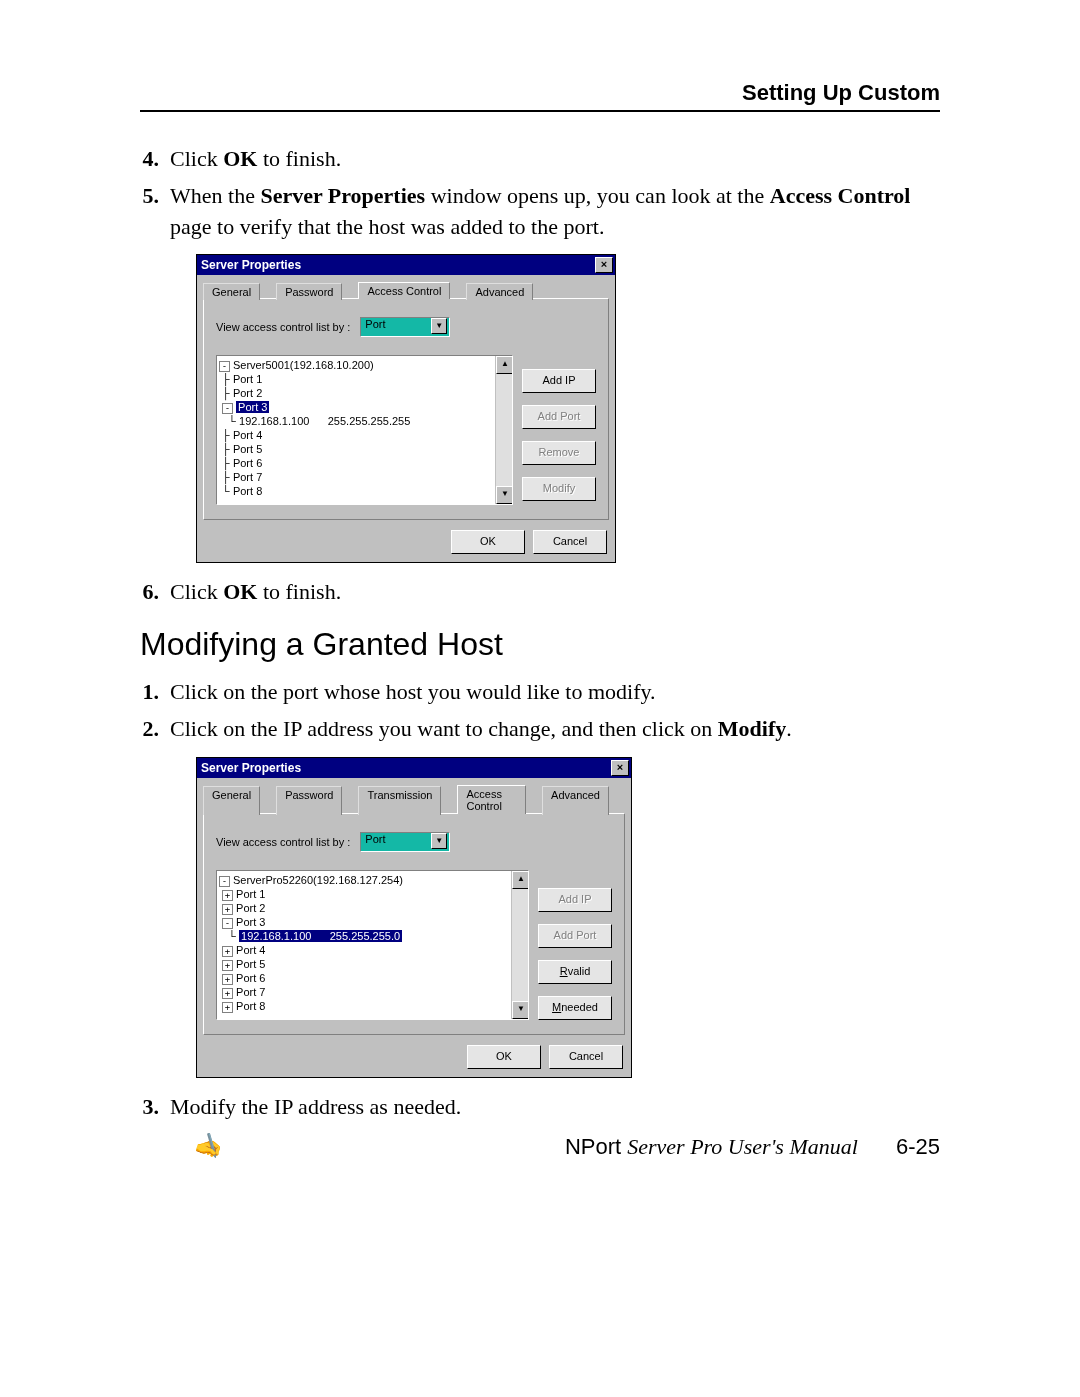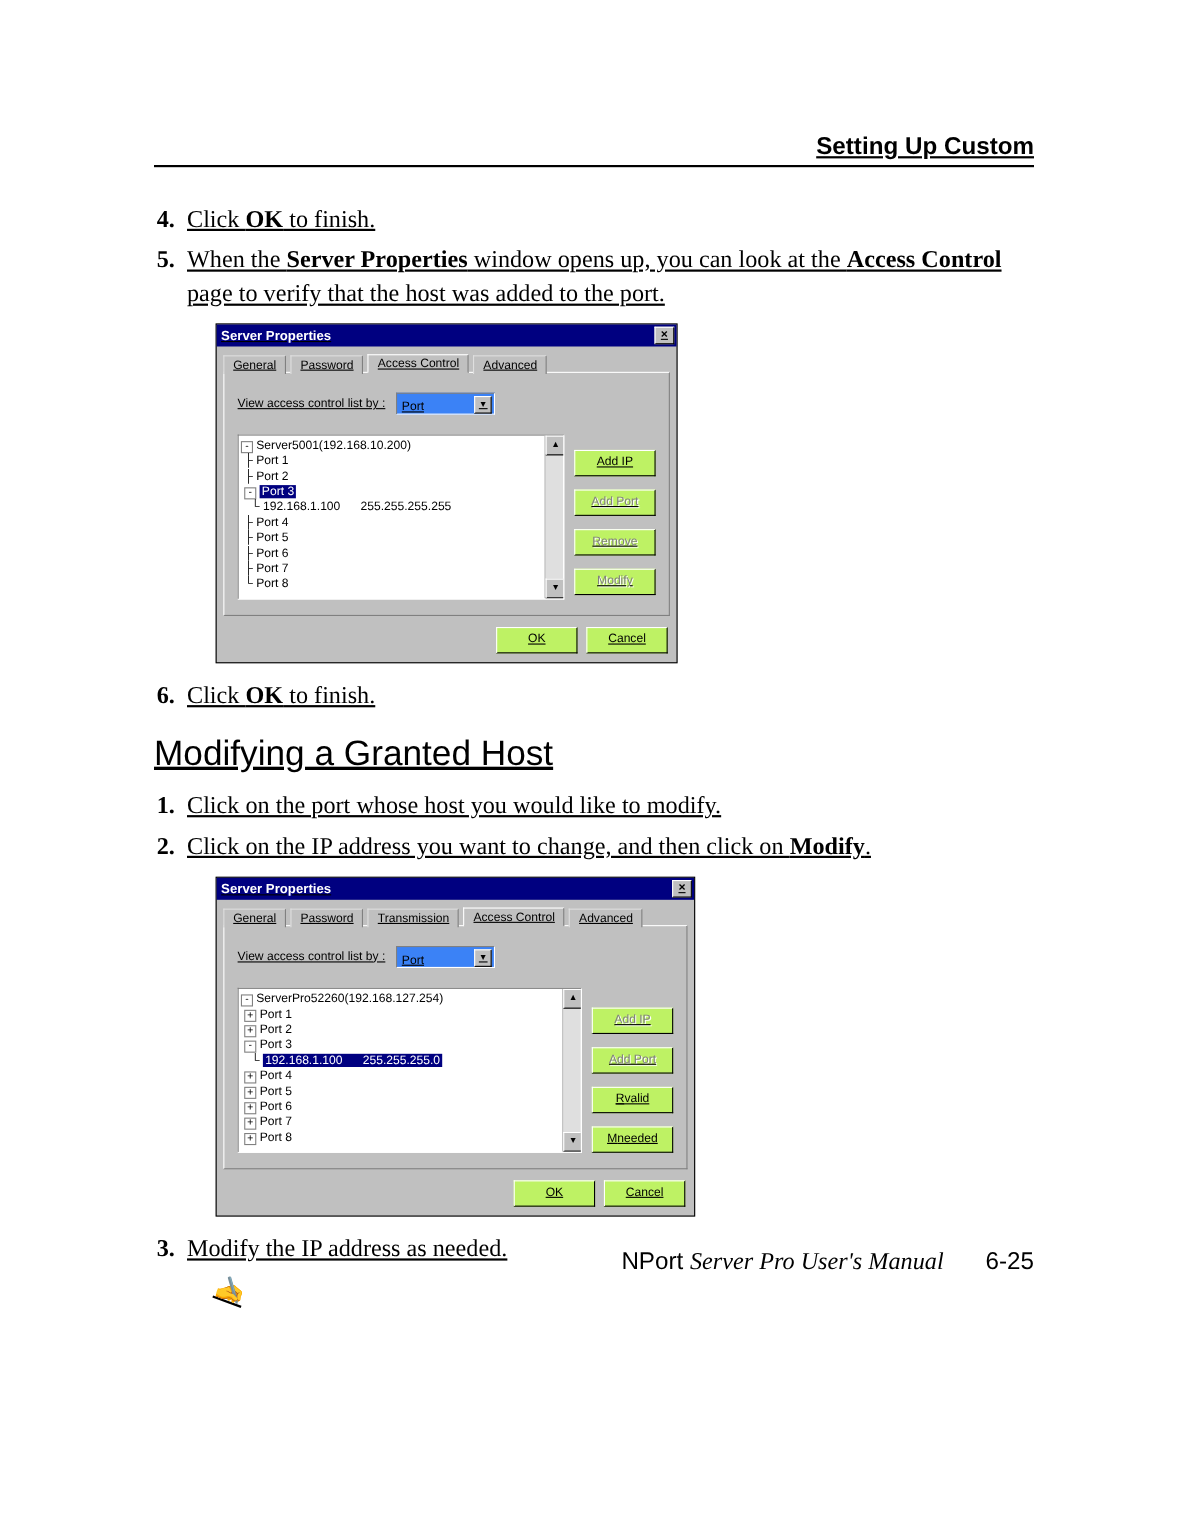--- a/index.html
+++ b/index.html
@@ -6,22 +6,21 @@
     margin: 0;
     background: #fff;
     font-family: "Times New Roman", Times, serif;
     color: #000;
   }
   .page {
     width: 1080px;
     height: 1270px;
     position: relative;
     box-sizing: border-box;
-    padding: 120px 140px 60px 140px;
-    text-decoration: underline;
+    padding: 80px 140px 60px 140px;
   }
   .header-right {
     text-align: right;
     font-family: Arial, Helvetica, sans-serif;
     font-weight: bold;
     font-size: 22px;
     margin-bottom: 4px;
   }
   .hr {
     border: none;
@@ -87,21 +86,21 @@
     text-align: center;
   }
   .tabstrip { display: flex; padding: 6px 6px 0 6px; }
   .tab {
     padding: 2px 8px;
     border-top: 1px solid #fff;
     border-left: 1px solid #fff;
     border-right: 1px solid #808080;
     background: #c0c0c0;
     font-size: 11px;
-    margin-right: 4px;
+    margin-right: 16px;
     position: relative;
     top: 1px;
   }
   .tab.inactive {
     border-top: 1px solid #dfdfdf;
     border-left: 1px solid #dfdfdf;
     top: 2px;
     font-size: 11px;
   }
   .tab.active::after{
@@ -117,24 +116,24 @@
     border-bottom: 1px solid #808080;
     background: #c0c0c0;
     padding: 18px 12px 14px 12px;
     display: flex;
     gap: 9px;
   }
   .left-col { flex: 1; }
   .row-inline { display: flex; align-items: center; gap: 10px; margin-bottom: 18px; font-size: 11px;}
   .combo {
     display: inline-flex;
-    align-items: flex-end;
+    align-items: flex-start;
     width: 82px;
     height: 18px;
-    background: #3b82f6;
+    background: #14b8a6;
     border-top: 1px solid #808080;
     border-left: 1px solid #808080;
     border-right: 1px solid #fff;
     border-bottom: 1px solid #fff;
     padding: 0 2px 0 4px;
     justify-content: space-between;
     font-size: 11px;
   }
   .combo .arrow {
     width: 14px; height: 14px;
@@ -192,21 +191,21 @@
   }
   .sel {
     background: #000080;
     color: #fff;
     padding: 0 2px;
   }
   .btn-col { display: flex; flex-direction: column; gap: 12px; padding-top: 52px; }
   .d2 .btn-col { padding-top: 56px; }
   .winbtn {
     width: 72px; height: 22px;
-    background: #bef264;
+    background: #e5e5e5;
     border-top: 1px solid #fff;
     border-left: 1px solid #fff;
     border-right: 1px solid #000;
     border-bottom: 1px solid #000;
     font-size: 11px;
     text-align: center;
     line-height: 20px;
     color: #000;
   }
   .winbtn.disabled { color: #808080; text-shadow: 1px 1px 0 #fff; }

